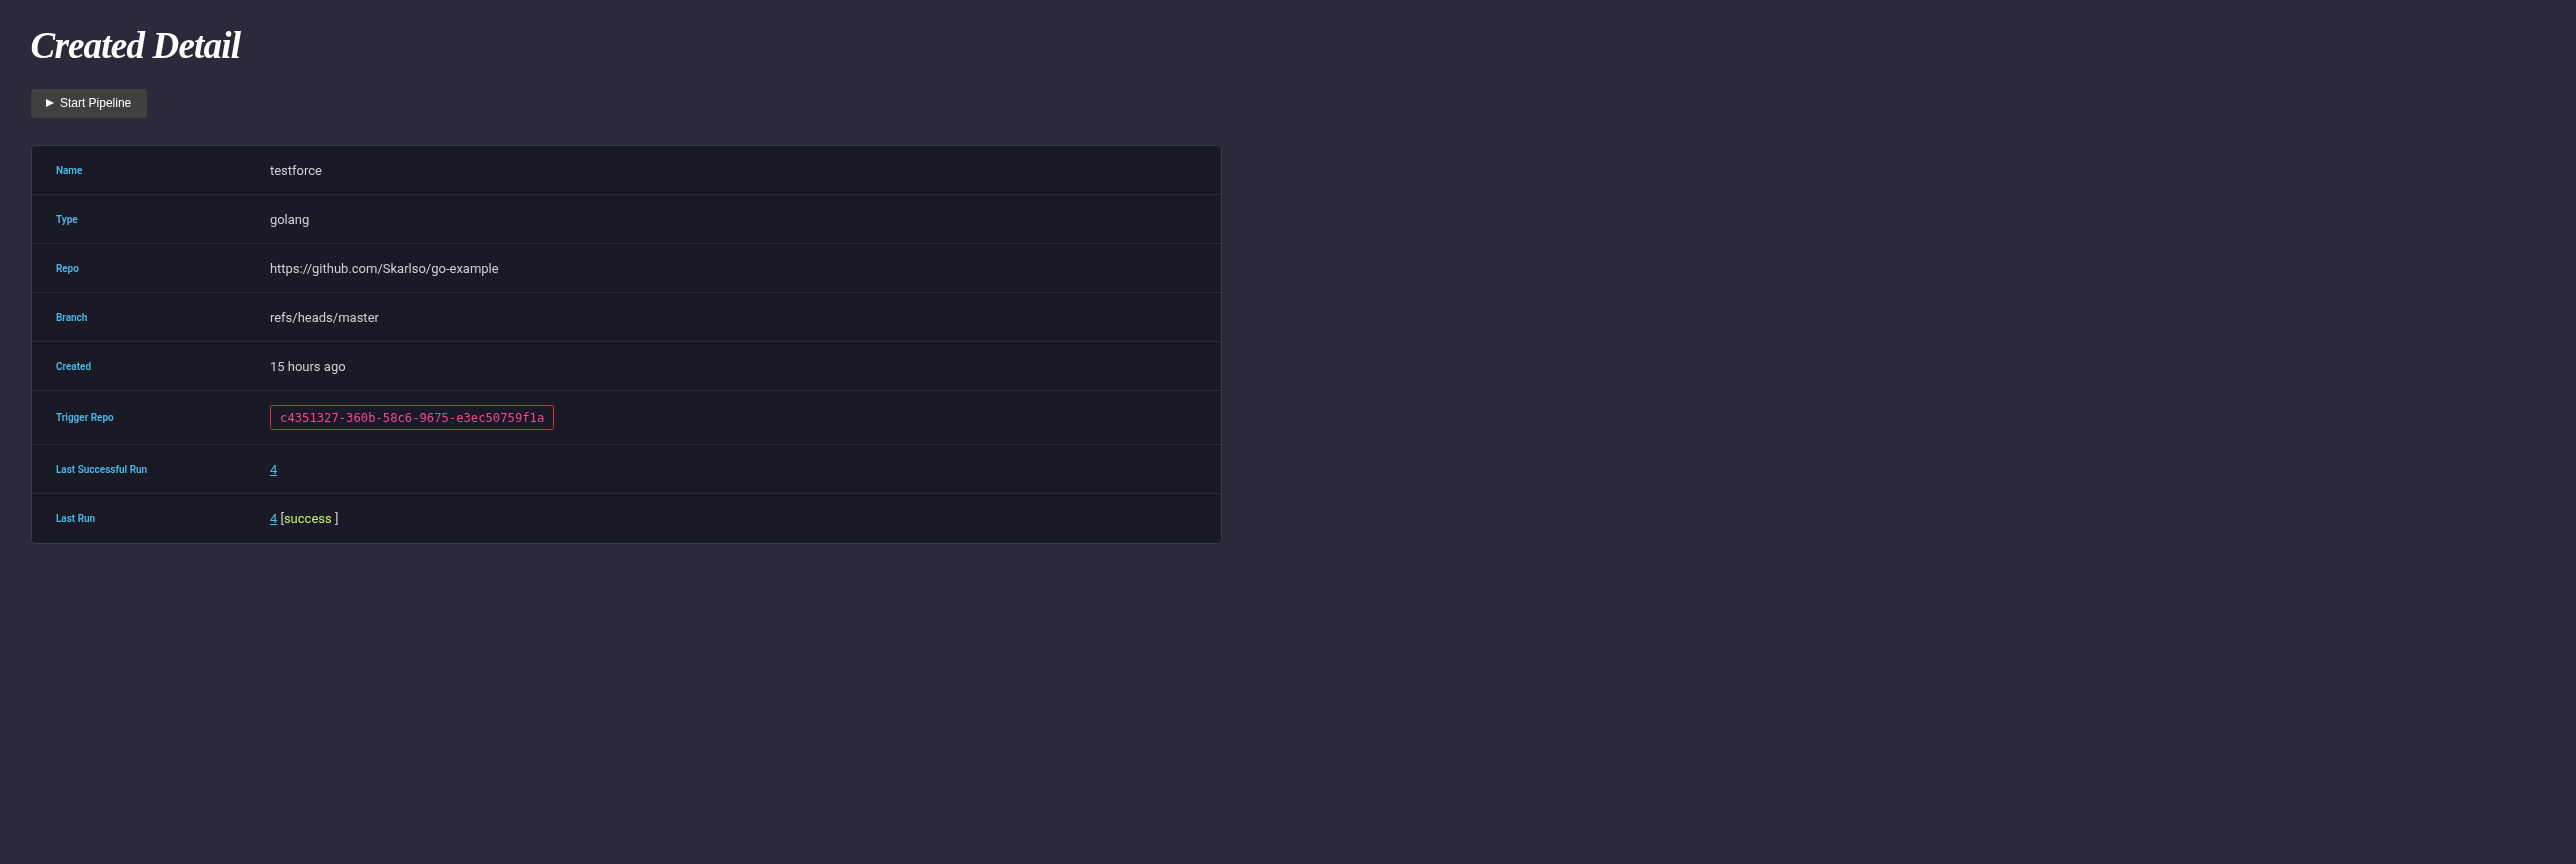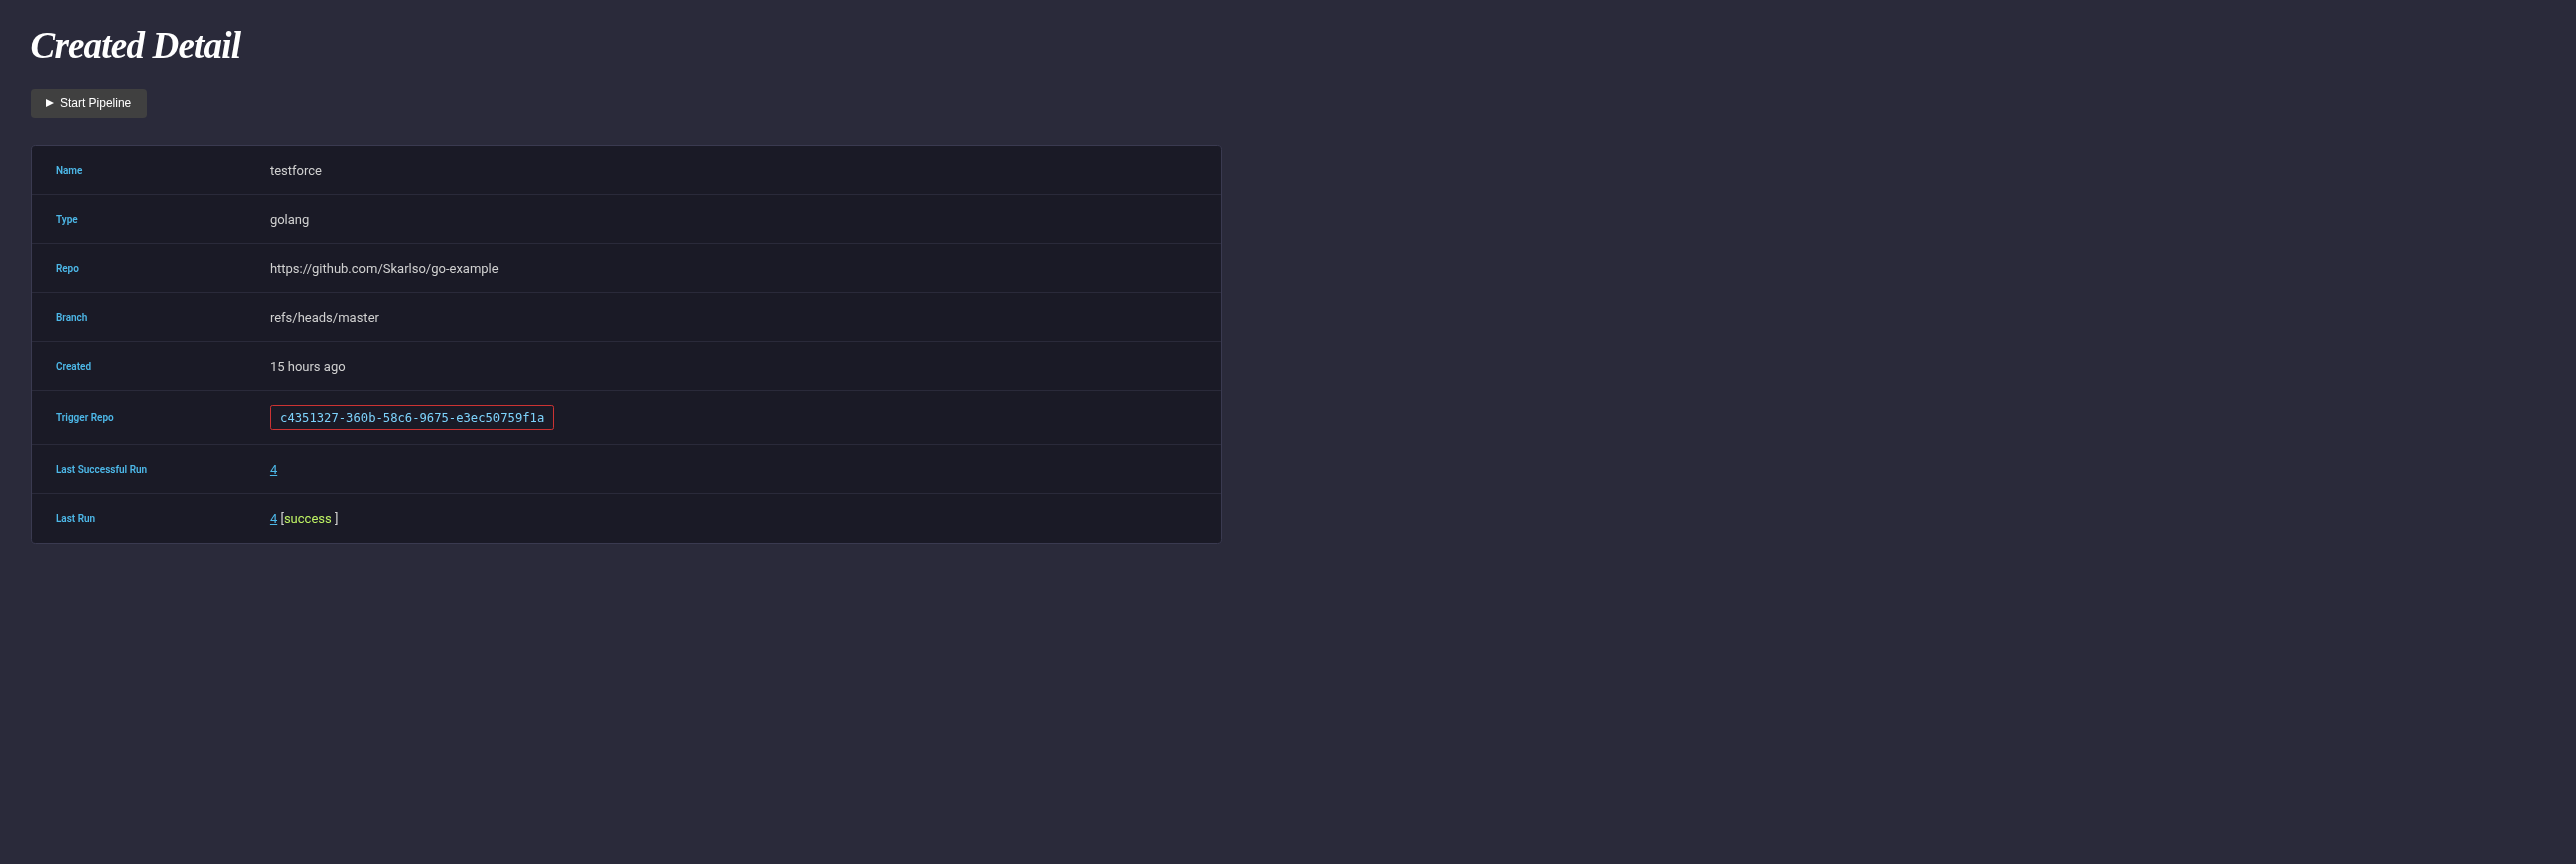--- a/index.html
+++ b/index.html
@@ -85,21 +85,21 @@
       color: #d0d0d0;
     }
 
     .trigger-token-value {
       display: inline-block;
       border: 1.5px solid #cc3333;
       padding: 4.6px 9.2px;
       border-radius: 2.3px;
       font-family: monospace;
       font-size: 12.2px;
-      color: #7dd3fc;
+      color: #ec4899;
     }
 
     .link-value {
       color: #4db8e8;
       text-decoration: underline;
       cursor: pointer;
     }
 
     .success-badge {
       color: #bef264;

